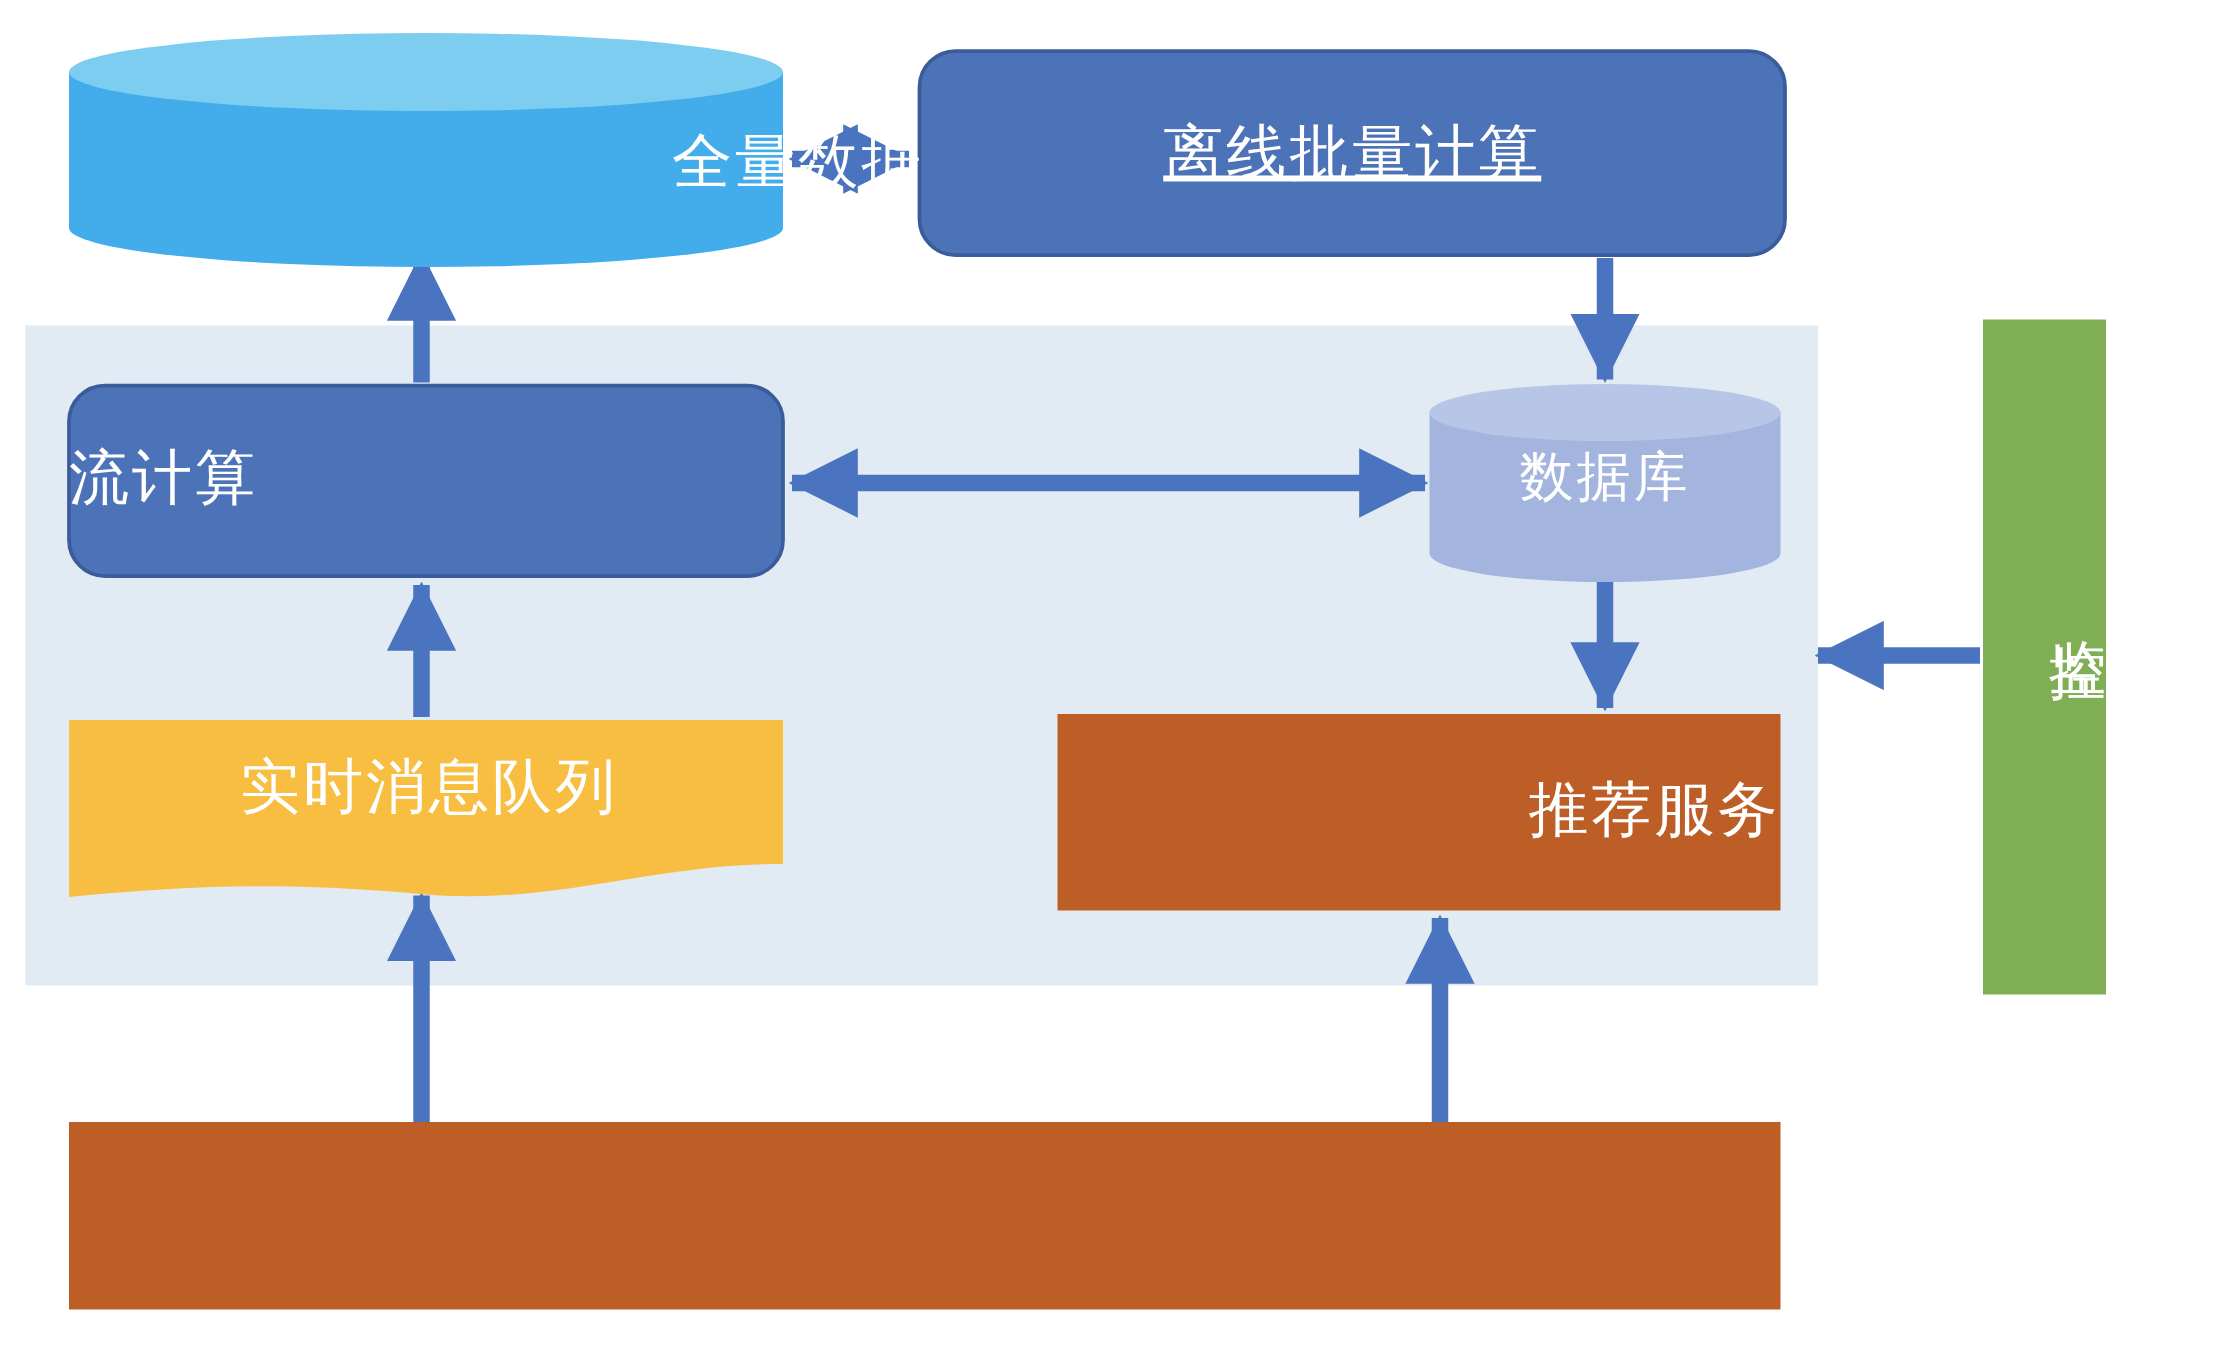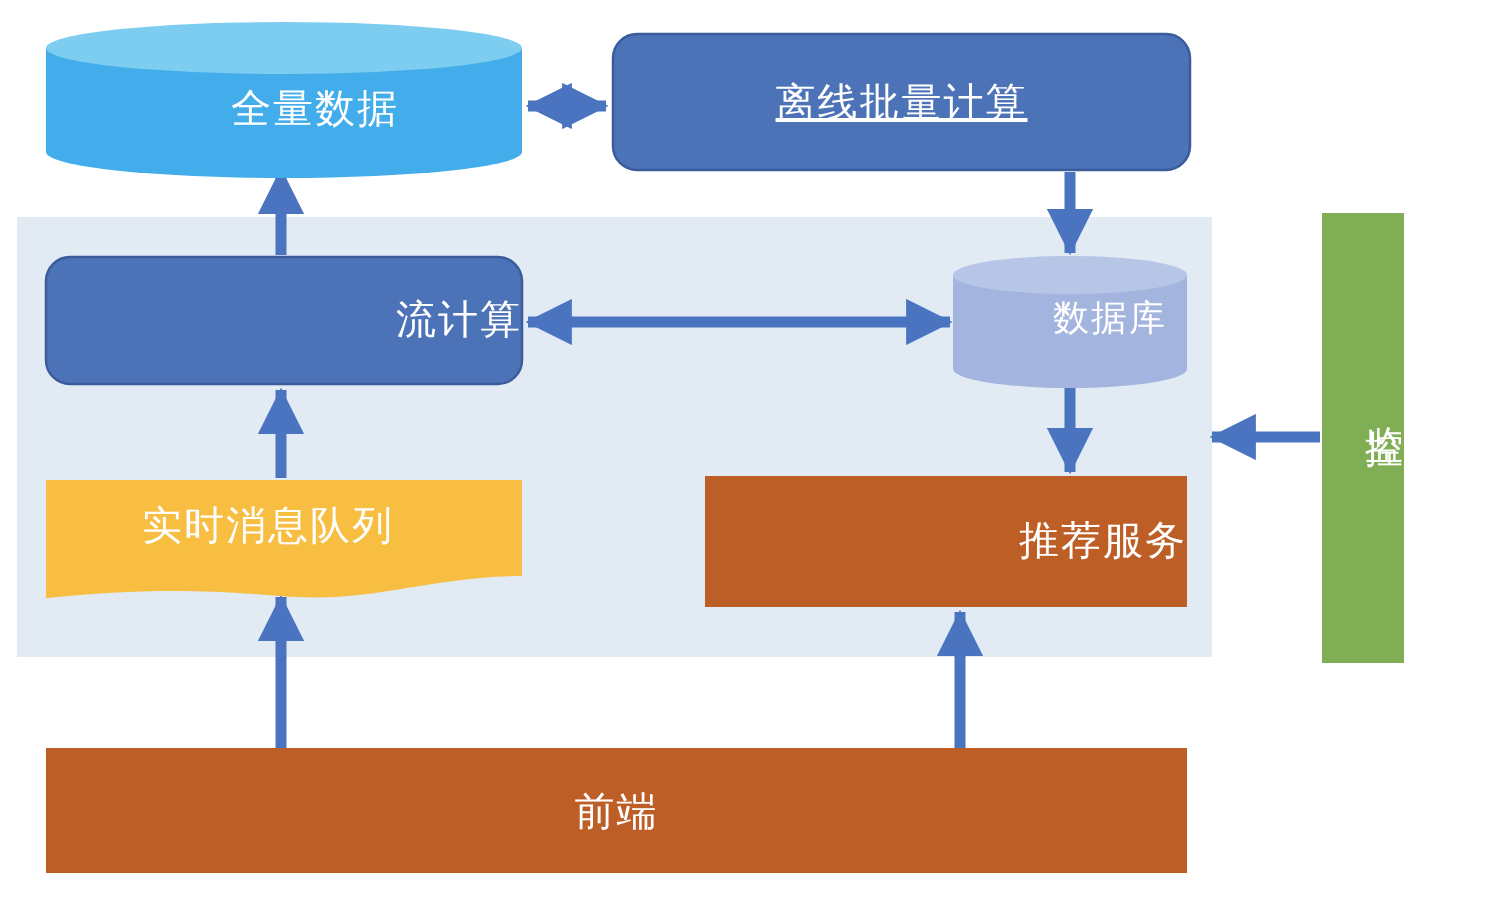--- a/index.html
+++ b/index.html
@@ -121,29 +121,28 @@
 
     <g>
       <rect x="1322" y="213" width="82" height="450" fill="#7FAE54"></rect>
     </g>
 
     <g>
       <rect x="46" y="748" width="1141" height="125" fill="#BE5E27"></rect>
     </g>
   </svg>
 
-  <div class="node-label" style="left:46px; top:86px; width:538px; text-align:center;">全量数据</div>
+  <div class="node-label" style="left:46px; top:86px; width:538px; text-align:right;padding-left:32px;">全量数据</div>
 
   <div class="node-label" style="left:613px; top:80px; width:577px; text-align:center;text-decoration:underline;">离线批量计算</div>
 
-  <div class="node-label" style="left:46px; top:297px; width:476px; text-align:right;">流计算</div>
+  <div class="node-label" style="left:46px; top:297px; width:476px; text-align:left;">流计算</div>
 
-  <div class="node-label" style="left:953px; top:298px; width:234px; text-align:center; font-size:36px;margin-left:40px;">数据库</div>
+  <div class="node-label" style="left:953px; top:298px; width:234px; text-align:center; font-size:36px;">数据库</div>
 
-  <div class="node-label" style="left:30px; top:503px; width:476px; text-align:center;">实时消息队列</div>
+  <div class="node-label" style="left:48px; top:503px; width:476px; text-align:center;">实时消息队列</div>
 
   <div class="node-label" style="left:705px; top:518px; width:482px; text-align:right;">推荐服务</div>
 
   <div class="node-label vertical" style="left:1322px; top:396px; width:82px; text-align:center; font-size:38px;">监控</div>
 
-  <div class="node-label" style="left:46px; top:789px; width:1141px; text-align:center;">前端</div>
 
 </div>
 
 </body></html>

